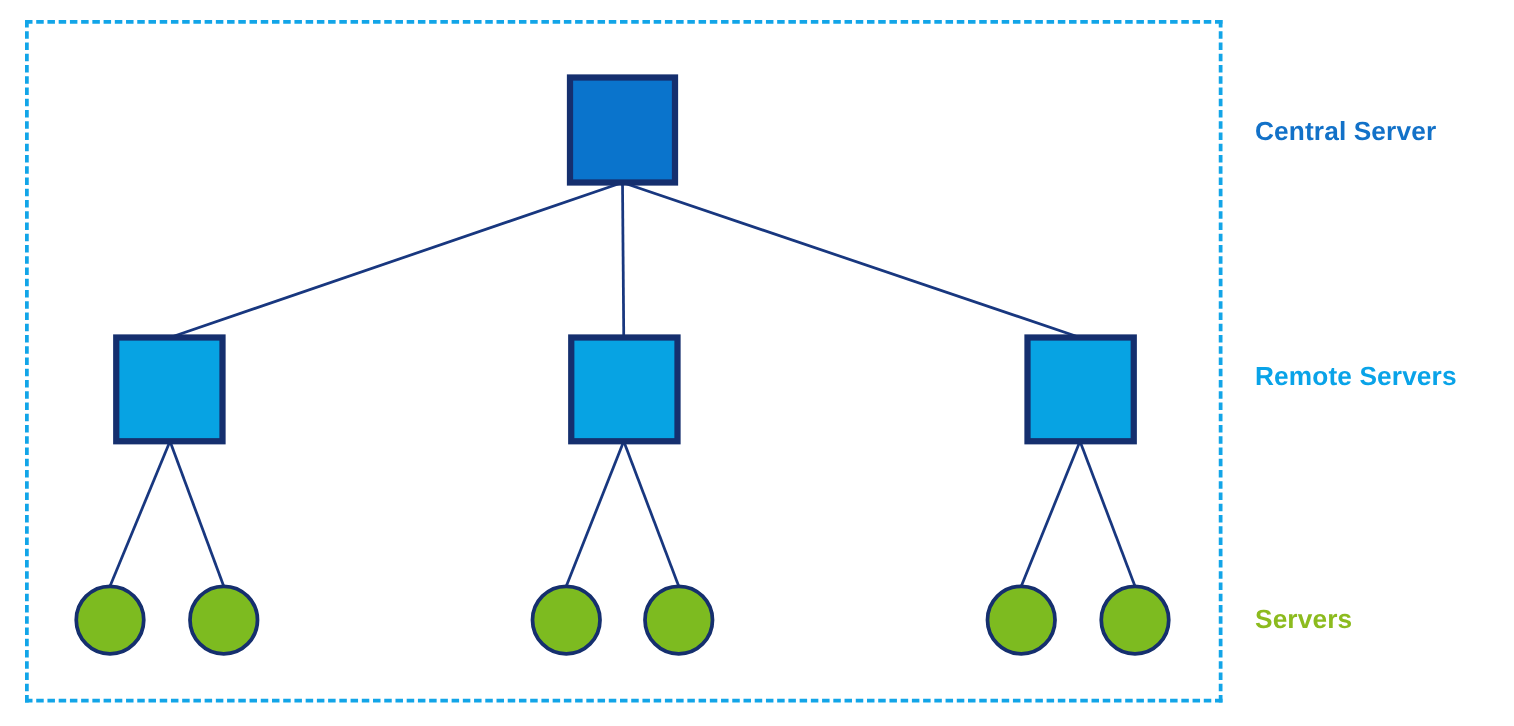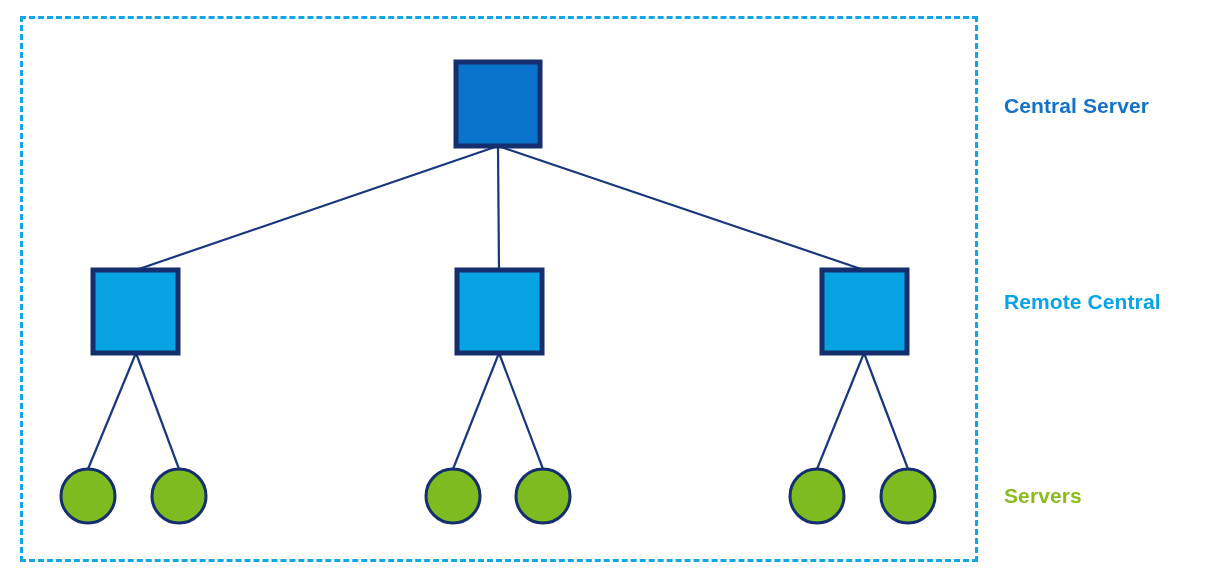--- a/index.html
+++ b/index.html
@@ -90,17 +90,17 @@
       <circle cx="179" cy="496" r="27" fill="#7DBB20" stroke="#152F6E" stroke-width="3"></circle>
       <circle cx="453" cy="496" r="27" fill="#7DBB20" stroke="#152F6E" stroke-width="3"></circle>
       <circle cx="543" cy="496" r="27" fill="#7DBB20" stroke="#152F6E" stroke-width="3"></circle>
       <circle cx="817" cy="496" r="27" fill="#7DBB20" stroke="#152F6E" stroke-width="3"></circle>
       <circle cx="908" cy="496" r="27" fill="#7DBB20" stroke="#152F6E" stroke-width="3"></circle>
     </g>
   </svg>
 
   <div class="tier-label" id="label-central" style="color:#1271C8">Central Server</div>
 
-  <div class="tier-label" id="label-remote" style="color:#09A3E8">Remote Central</div>
+  <div class="tier-label" id="label-remote" style="color:#09A3E8">Remote Servers</div>
 
   <div class="tier-label" id="label-pollers" style="color:#8CBB1E">Servers</div>
 
 </div>
 
 </body></html>

